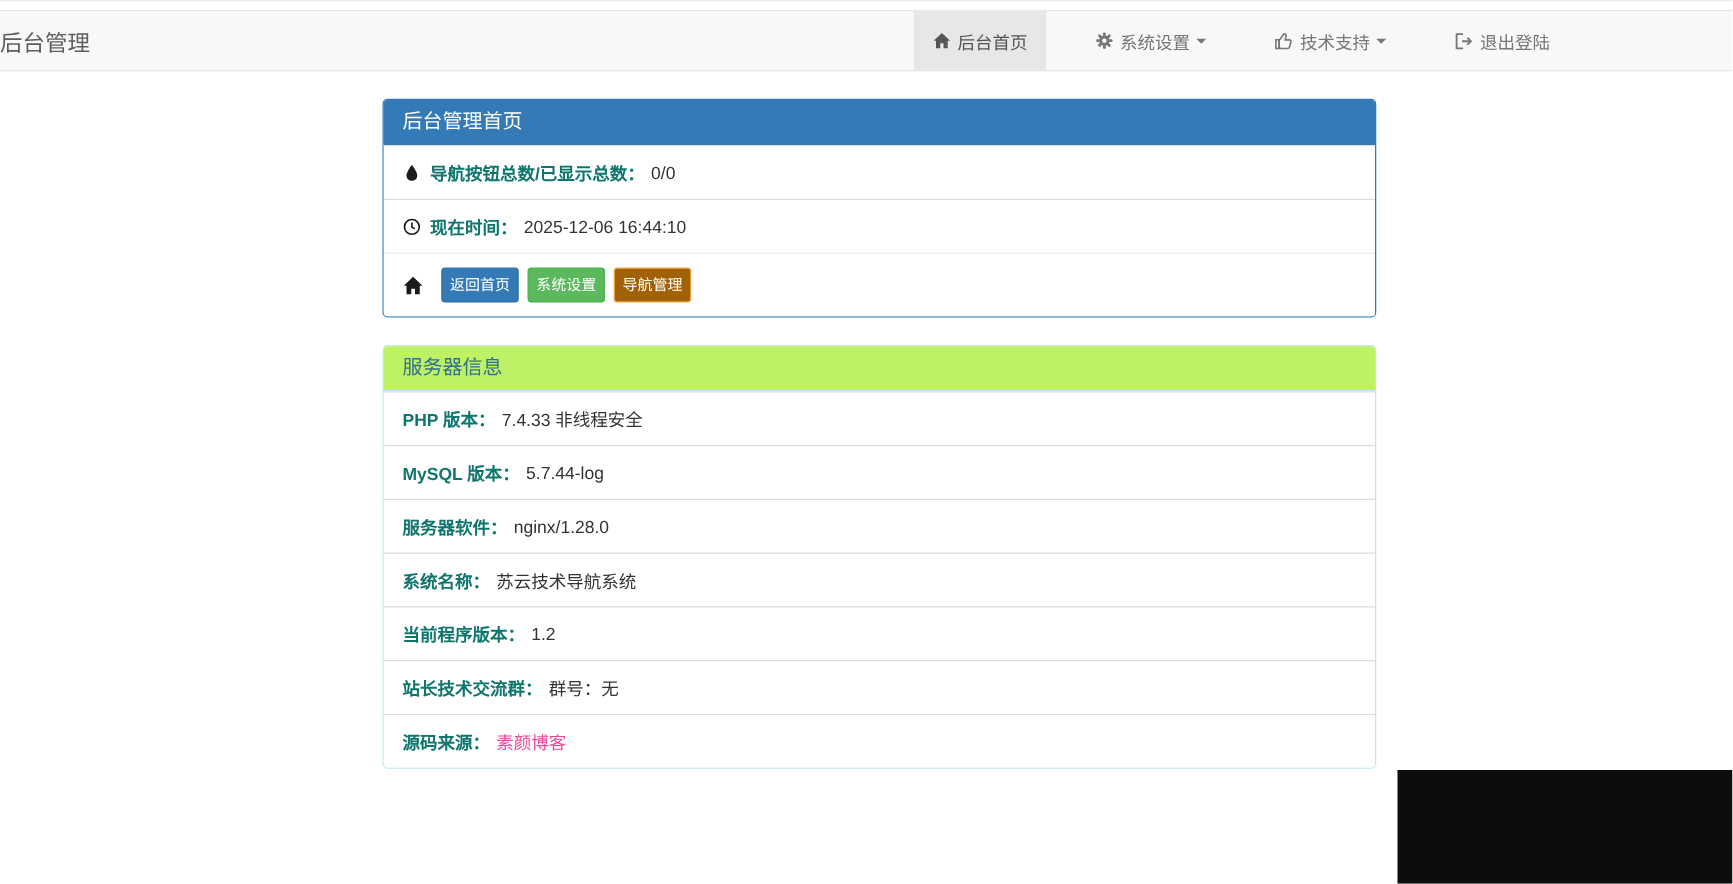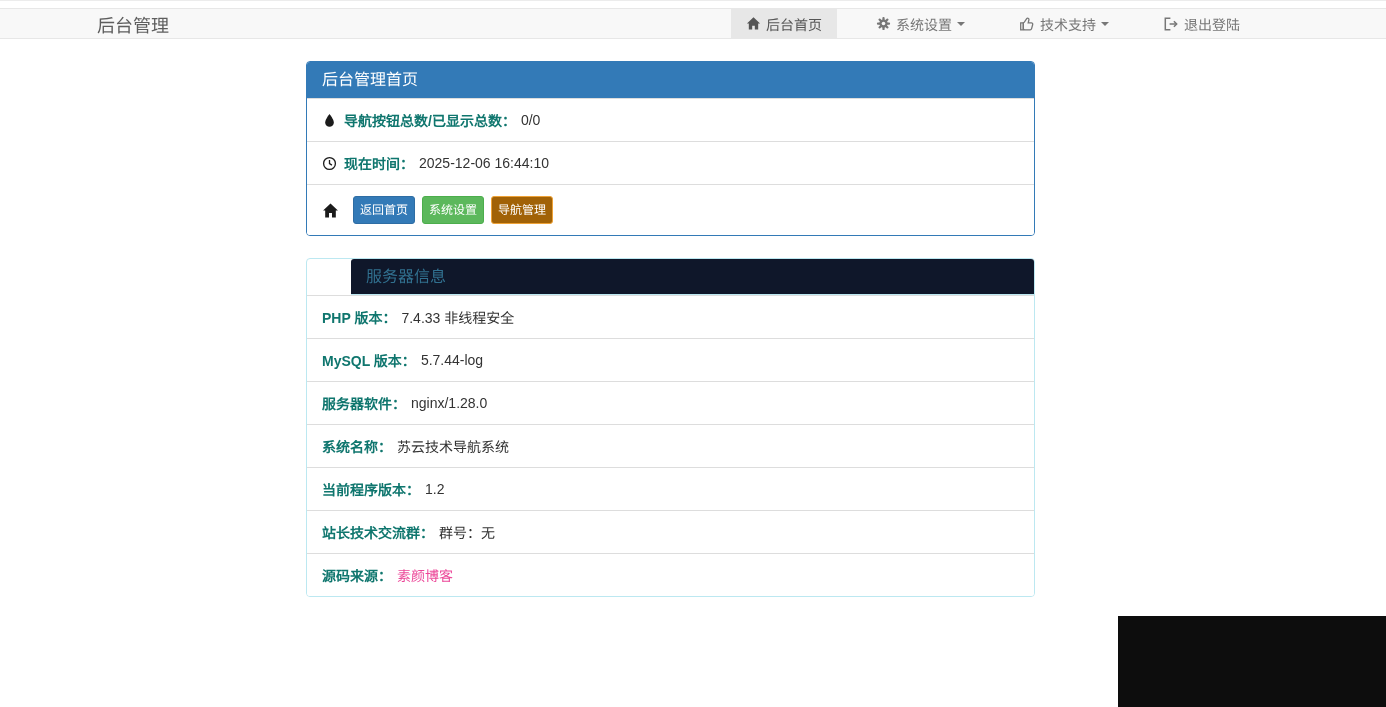--- a/index.html
+++ b/index.html
@@ -8,28 +8,27 @@
     width: 1386px; height: 707px;
     position: relative;
     background: #ffffff;
     font-family: "Liberation Sans", "DejaVu Sans", sans-serif;
     font-size: 14px; color: #333;
     overflow: hidden;
   }
   
   .top-gap { height: 8px; background: #ffffff; border-top: 1px solid #ececec; }
   .navbar {
-    height: 31px;
+    height: 49px;
     background: #f8f8f8;
     border-top: 1px solid #e7e7e7;
     border-bottom: 1px solid #e7e7e7;
     display: flex;
     align-items: stretch;
     justify-content: space-between;
-    padding-left: 97px;
     padding-right: 131px;
   }
   .navbar-brand {
     display: flex; align-items: center;
     font-size: 18px; color: #5e5e5e;
     text-decoration: none;
   }
   .navbar-nav { display: flex; align-items: stretch; }
   .nav-item {
     display: flex; align-items: center;
@@ -41,35 +40,35 @@
   .nav-icon { display: inline-flex; margin-right: 5px; }
   .nav-icon svg { display: block; }
   .caret {
     display: inline-block; margin-left: 5px;
     width: 0; height: 0;
     border-left: 4px solid transparent;
     border-right: 4px solid transparent;
     border-top: 4px solid #777;
   }
   
-  .content { width: 729px; margin-left: 306px; }
+  .content { width: 795px; margin-left: 306px; }
   .panel {
     border-radius: 4px;
     margin-top: 22px;
     background: #fff;
   }
   .panel-primary { border: 1px solid #337ab7; }
   .panel-info { border: 1px solid #bce8f1; }
   .panel-heading {
     padding: 8px 15px;
     font-size: 16px; line-height: 19px;
     border-top-left-radius: 3px; border-top-right-radius: 3px;
   }
   .panel-primary .panel-heading { background: #337ab7; color: #ffffff; border-bottom: 1px solid #337ab7; }
-  .panel-info .panel-heading { background: #0f172a; color: #31708f; border-bottom: 1px solid #bce8f1; margin-left: 44px; }
+  .panel-info .panel-heading { background: #bef264; color: #31708f; border-bottom: 1px solid #bce8f1; }
   .lg-item {
     padding: 11px 15px;
     border-top: 1px solid #ddd;
     display: flex; align-items: center;
     min-height: 42px;
     background: #fff;
   }
   .lg-item:first-of-type { border-top: none; }
   .lg-item:last-of-type { border-bottom-left-radius: 3px; border-bottom-right-radius: 3px; }
   .row-icon { display: inline-flex; margin-right: 7px; color: #1b1b1b; }

